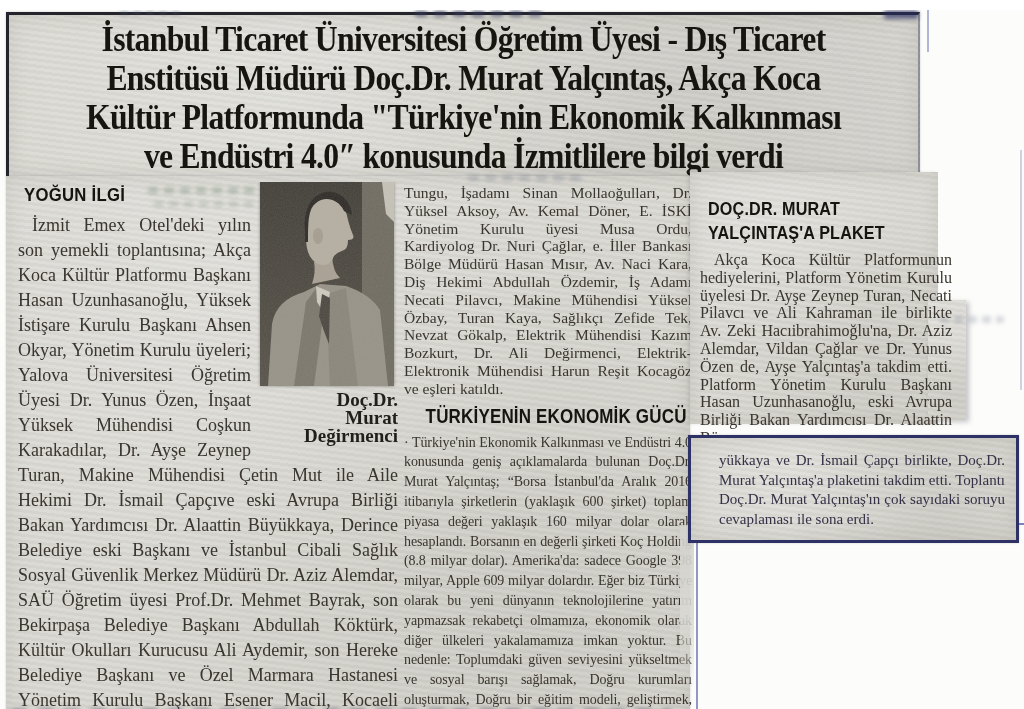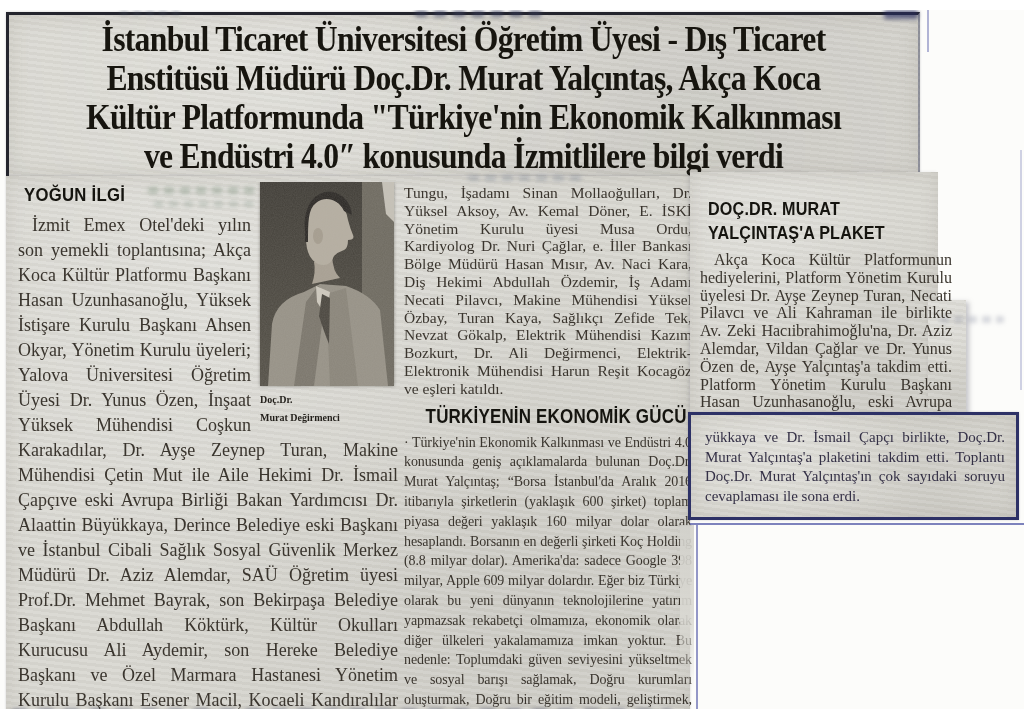--- a/index.html
+++ b/index.html
@@ -48,22 +48,22 @@
     font-size:19px;letter-spacing:.3px;margin:2px 0 7px 6px;
     transform:scaleX(.88);transform-origin:0 50%;white-space:nowrap;
   }
   .indent{text-indent:14px;}
   
   .photo-float{
     float:right;width:138px;margin:0 0 6px 9px;
   }
   .photo-frame{width:134px;height:204px;overflow:hidden;background:#45423c;box-shadow:0 0 3px rgba(60,58,52,.5);}
   .photo-caption{
-    text-align:left;font-family:"Liberation Serif",serif;font-weight:bold;
-    color:#221f1a;font-size:10px;line-height:18px;margin-top:5px;
+    text-align:right;font-family:"Liberation Serif",serif;font-weight:bold;
+    color:#221f1a;font-size:19px;line-height:18px;margin-top:5px;
   }
   #col-mid{position:absolute;left:398px;top:8px;width:288px;height:528px;overflow:hidden;}
   #col-mid .bodytext.first{font-size:15.5px;line-height:17.8px;}
   .midheading{
     font-family:"Liberation Sans",sans-serif;font-weight:bold;color:#15140f;
     font-size:20px;letter-spacing:.2px;text-align:center;margin:7px 0 5px;
     transform:scaleX(.85);transform-origin:50% 50%;white-space:nowrap;
   }
   #col-mid .bodytext.speech{font-size:14px;line-height:19.8px;letter-spacing:-0.1px;}
   
@@ -77,22 +77,22 @@
   #piece-right-ext{left:928px;top:290px;width:38px;height:120px;box-shadow:3px 2px 5px rgba(95,95,110,.35);}
   #right-inner{position:absolute;left:700px;top:187px;width:252px;z-index:3;}
   .rightheading{
     font-family:"Liberation Sans",sans-serif;font-weight:bold;color:#15140f;
     font-size:19px;line-height:24px;letter-spacing:.2px;
     transform:scaleX(.85);transform-origin:0 0;white-space:nowrap;margin:0 0 6px 8px;
   }
   #right-inner .bodytext{font-size:16px;line-height:17.8px;}
   
   #piece-box{
-    left:688px;top:402px;width:331px;height:108px;box-sizing:border-box;
-    border:3px solid #2d3166;padding:13px 11px 0 14px;z-index:3;
+    left:688px;top:425px;width:331px;height:108px;box-sizing:border-box;
+    border:3px solid #2d3166;padding:13px 11px 0 28px;z-index:3;
   }
   #piece-box .bodytext{font-size:15px;line-height:19.5px;color:#343046;}
   
   .frame-line{position:absolute;background:#666cb0;}
   #frame-h{left:690px;top:513px;width:334px;height:2px;opacity:.85;}
   #frame-v{left:696px;top:515px;width:2px;height:186px;opacity:.7;}
   #edge-strip{
     position:absolute;left:680px;top:515px;width:14px;height:168px;
     background:linear-gradient(180deg,#d3d2cc 0%, #dad9d3 55%, rgba(218,217,211,0) 100%);
     border-radius:0 0 6px 3px;opacity:.9;

